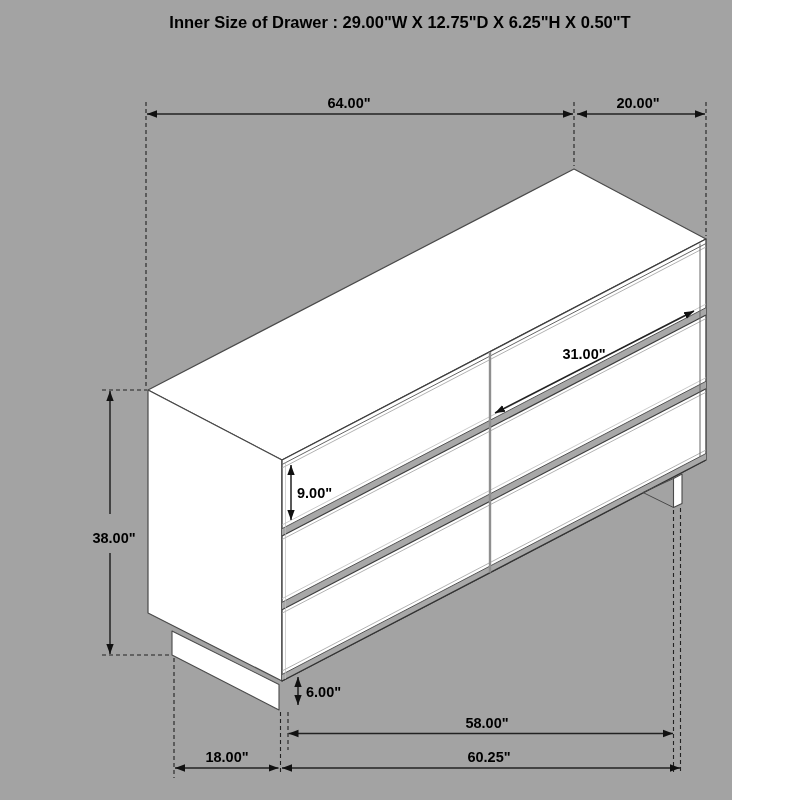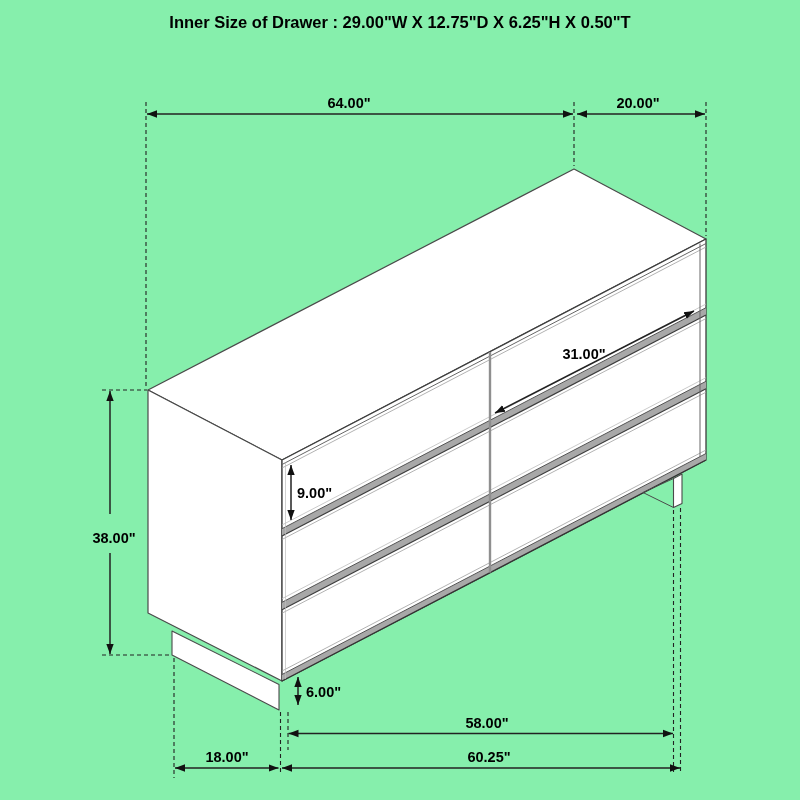--- a/index.html
+++ b/index.html
@@ -1,16 +1,16 @@
 <!DOCTYPE html>
 <html><head>
 <meta charset="utf-8">
 <style>
   html,body{margin:0;padding:0;background:#ffffff;}
-  .page{position:relative;width:800px;height:800px;background:#86efac;overflow:hidden;
+  .page{position:relative;width:732px;height:800px;background:#a3a3a3;overflow:hidden;
         font-family:"Liberation Sans",sans-serif;}
   svg{display:block;}
   .dim-text{font-family:"Liberation Sans",sans-serif;font-weight:bold;font-size:14.5px;fill:#000;}
   .title-text{font-family:"Liberation Sans",sans-serif;font-weight:bold;font-size:16.5px;fill:#000;}
   .edge{stroke:#4a4a4a;stroke-width:1.2;fill:#ffffff;stroke-linejoin:round;}
   .thin{stroke:#666;stroke-width:1;fill:none;}
   .bevel{stroke:#9e9e9e;stroke-width:0.8;fill:none;}
   .band{fill:#a8a8a8;stroke:none;}
   .dimline{stroke:#222;stroke-width:1.5;fill:none;}
   .ext{stroke:#222;stroke-width:1.1;fill:none;stroke-dasharray:4 3;}

